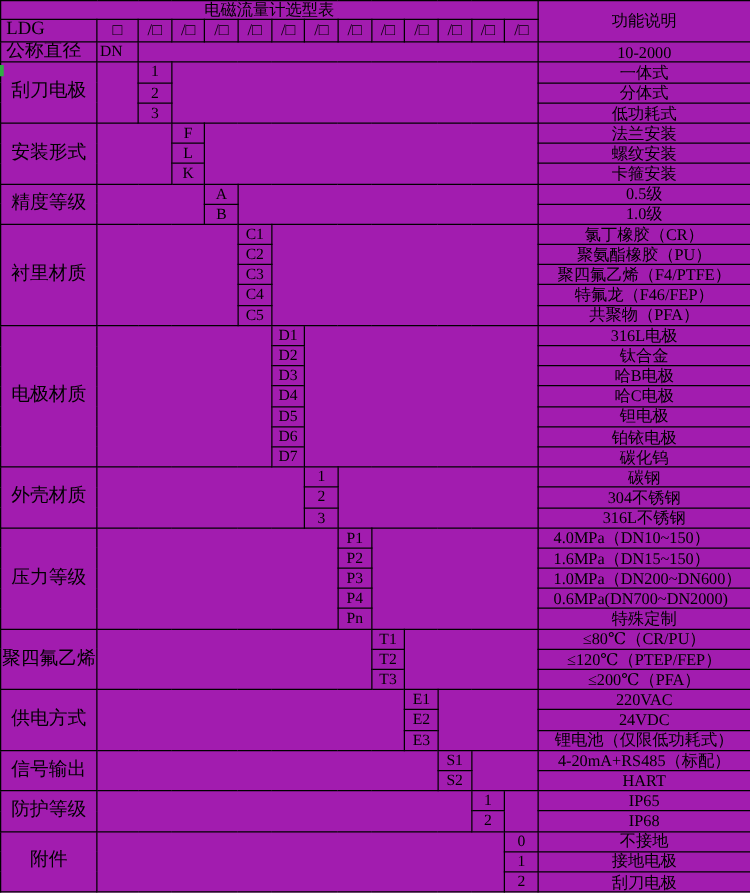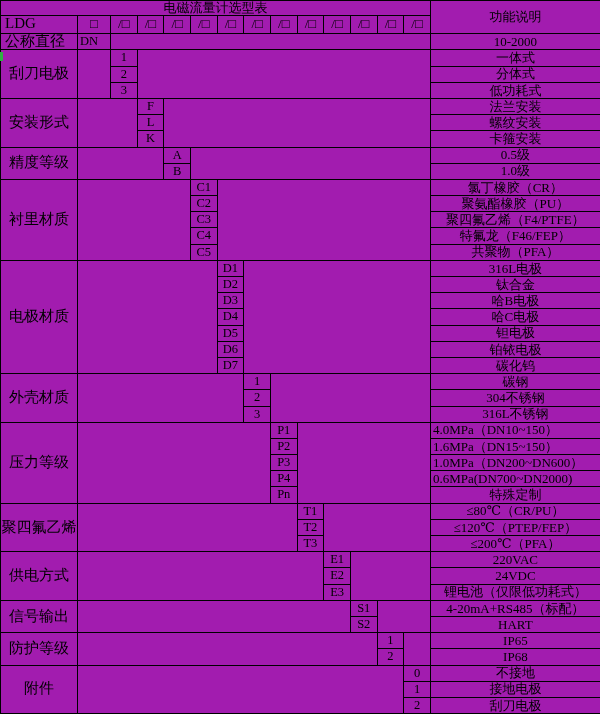--- a/index.html
+++ b/index.html
@@ -9,21 +9,21 @@
      text-align:center;vertical-align:middle;overflow:hidden;white-space:nowrap;}
   tr.r-title td{height:12px;font-size:13px;}
   tr.r-model td{height:17px;}
   td.title{font-size:13.5px;}
   td.fnhead{font-size:13.5px;}
   td.name{font-size:15px;}
   td.name-left{text-align:left;padding-left:4px;}
   td.code{font-size:12.5px;}
   td.code-left{text-align:left;padding-left:2px;}
   td.fn{font-size:13px;margin-left:10px;}
-  td.fn-left{text-align:left;padding-left:2px;}
+  td.fn-left{text-align:left;padding-left:12px;}
   td.slot{font-size:13px;letter-spacing:0;}
   .green-mark{position:absolute;left:0;top:52px;width:3px;height:9px;}
 </style>
 </head>
 <body>
 
 <table>
   <colgroup>
     <col style="width:77px">
     <col style="width:33px">

